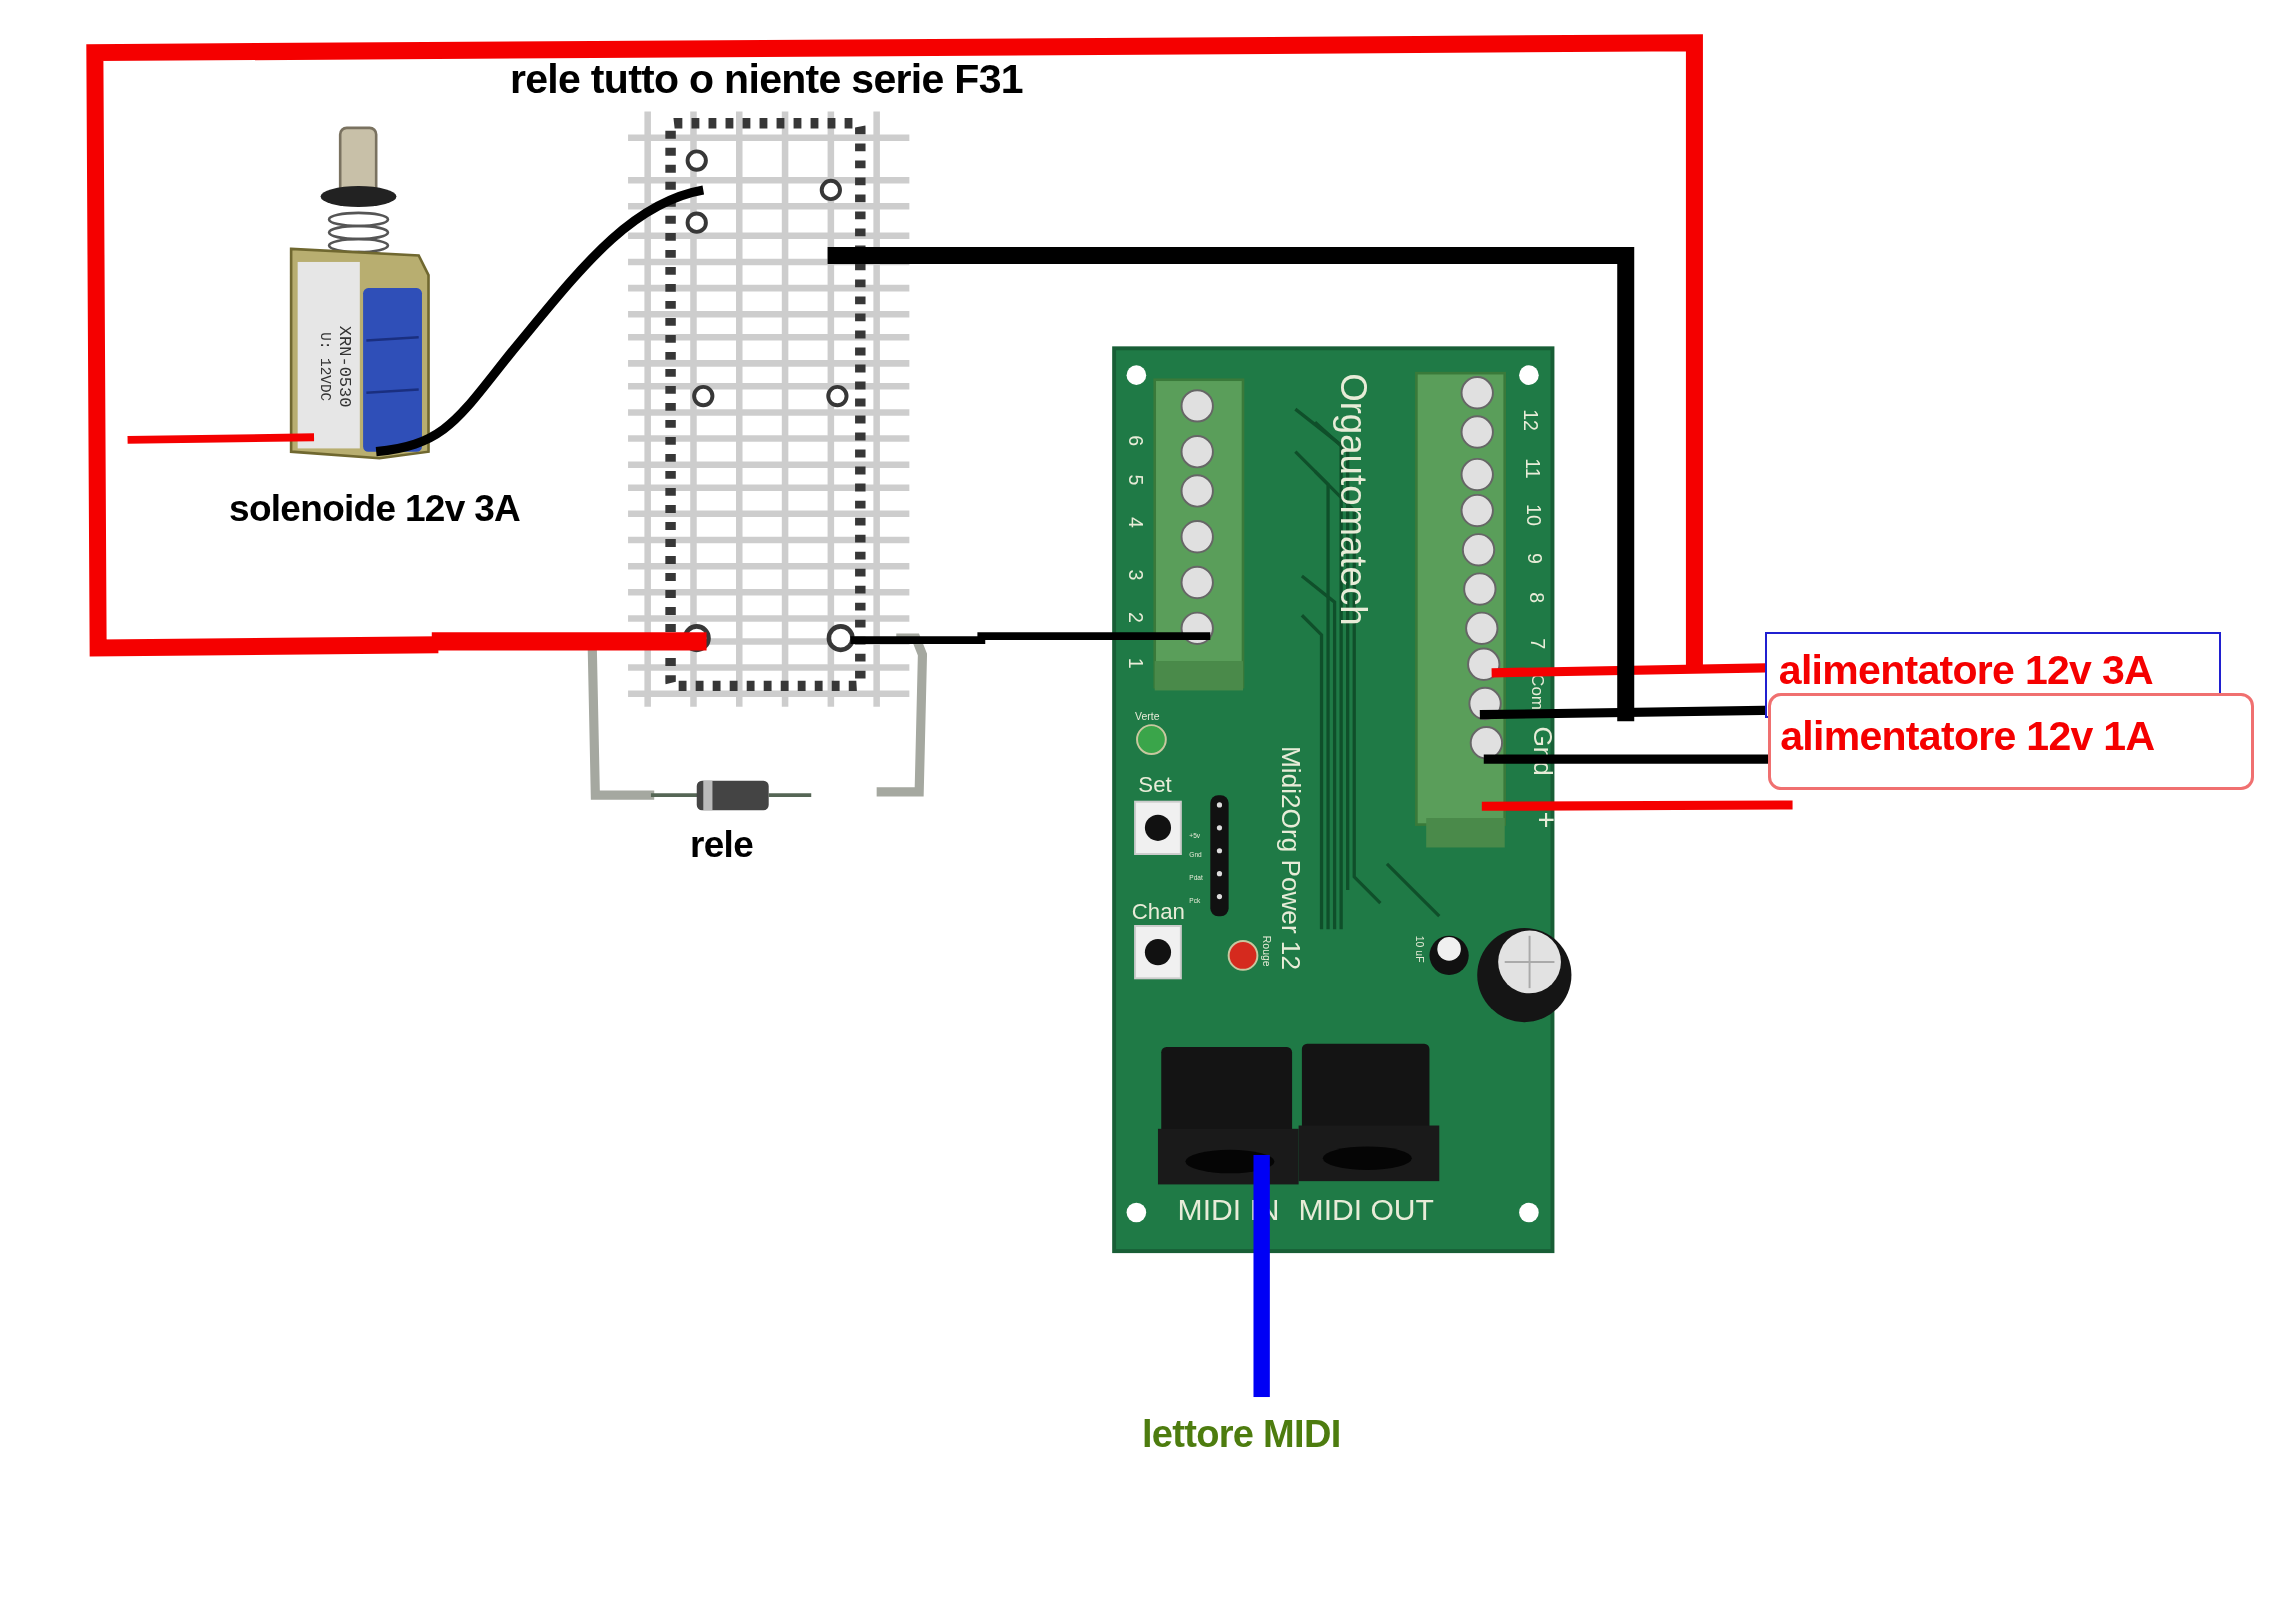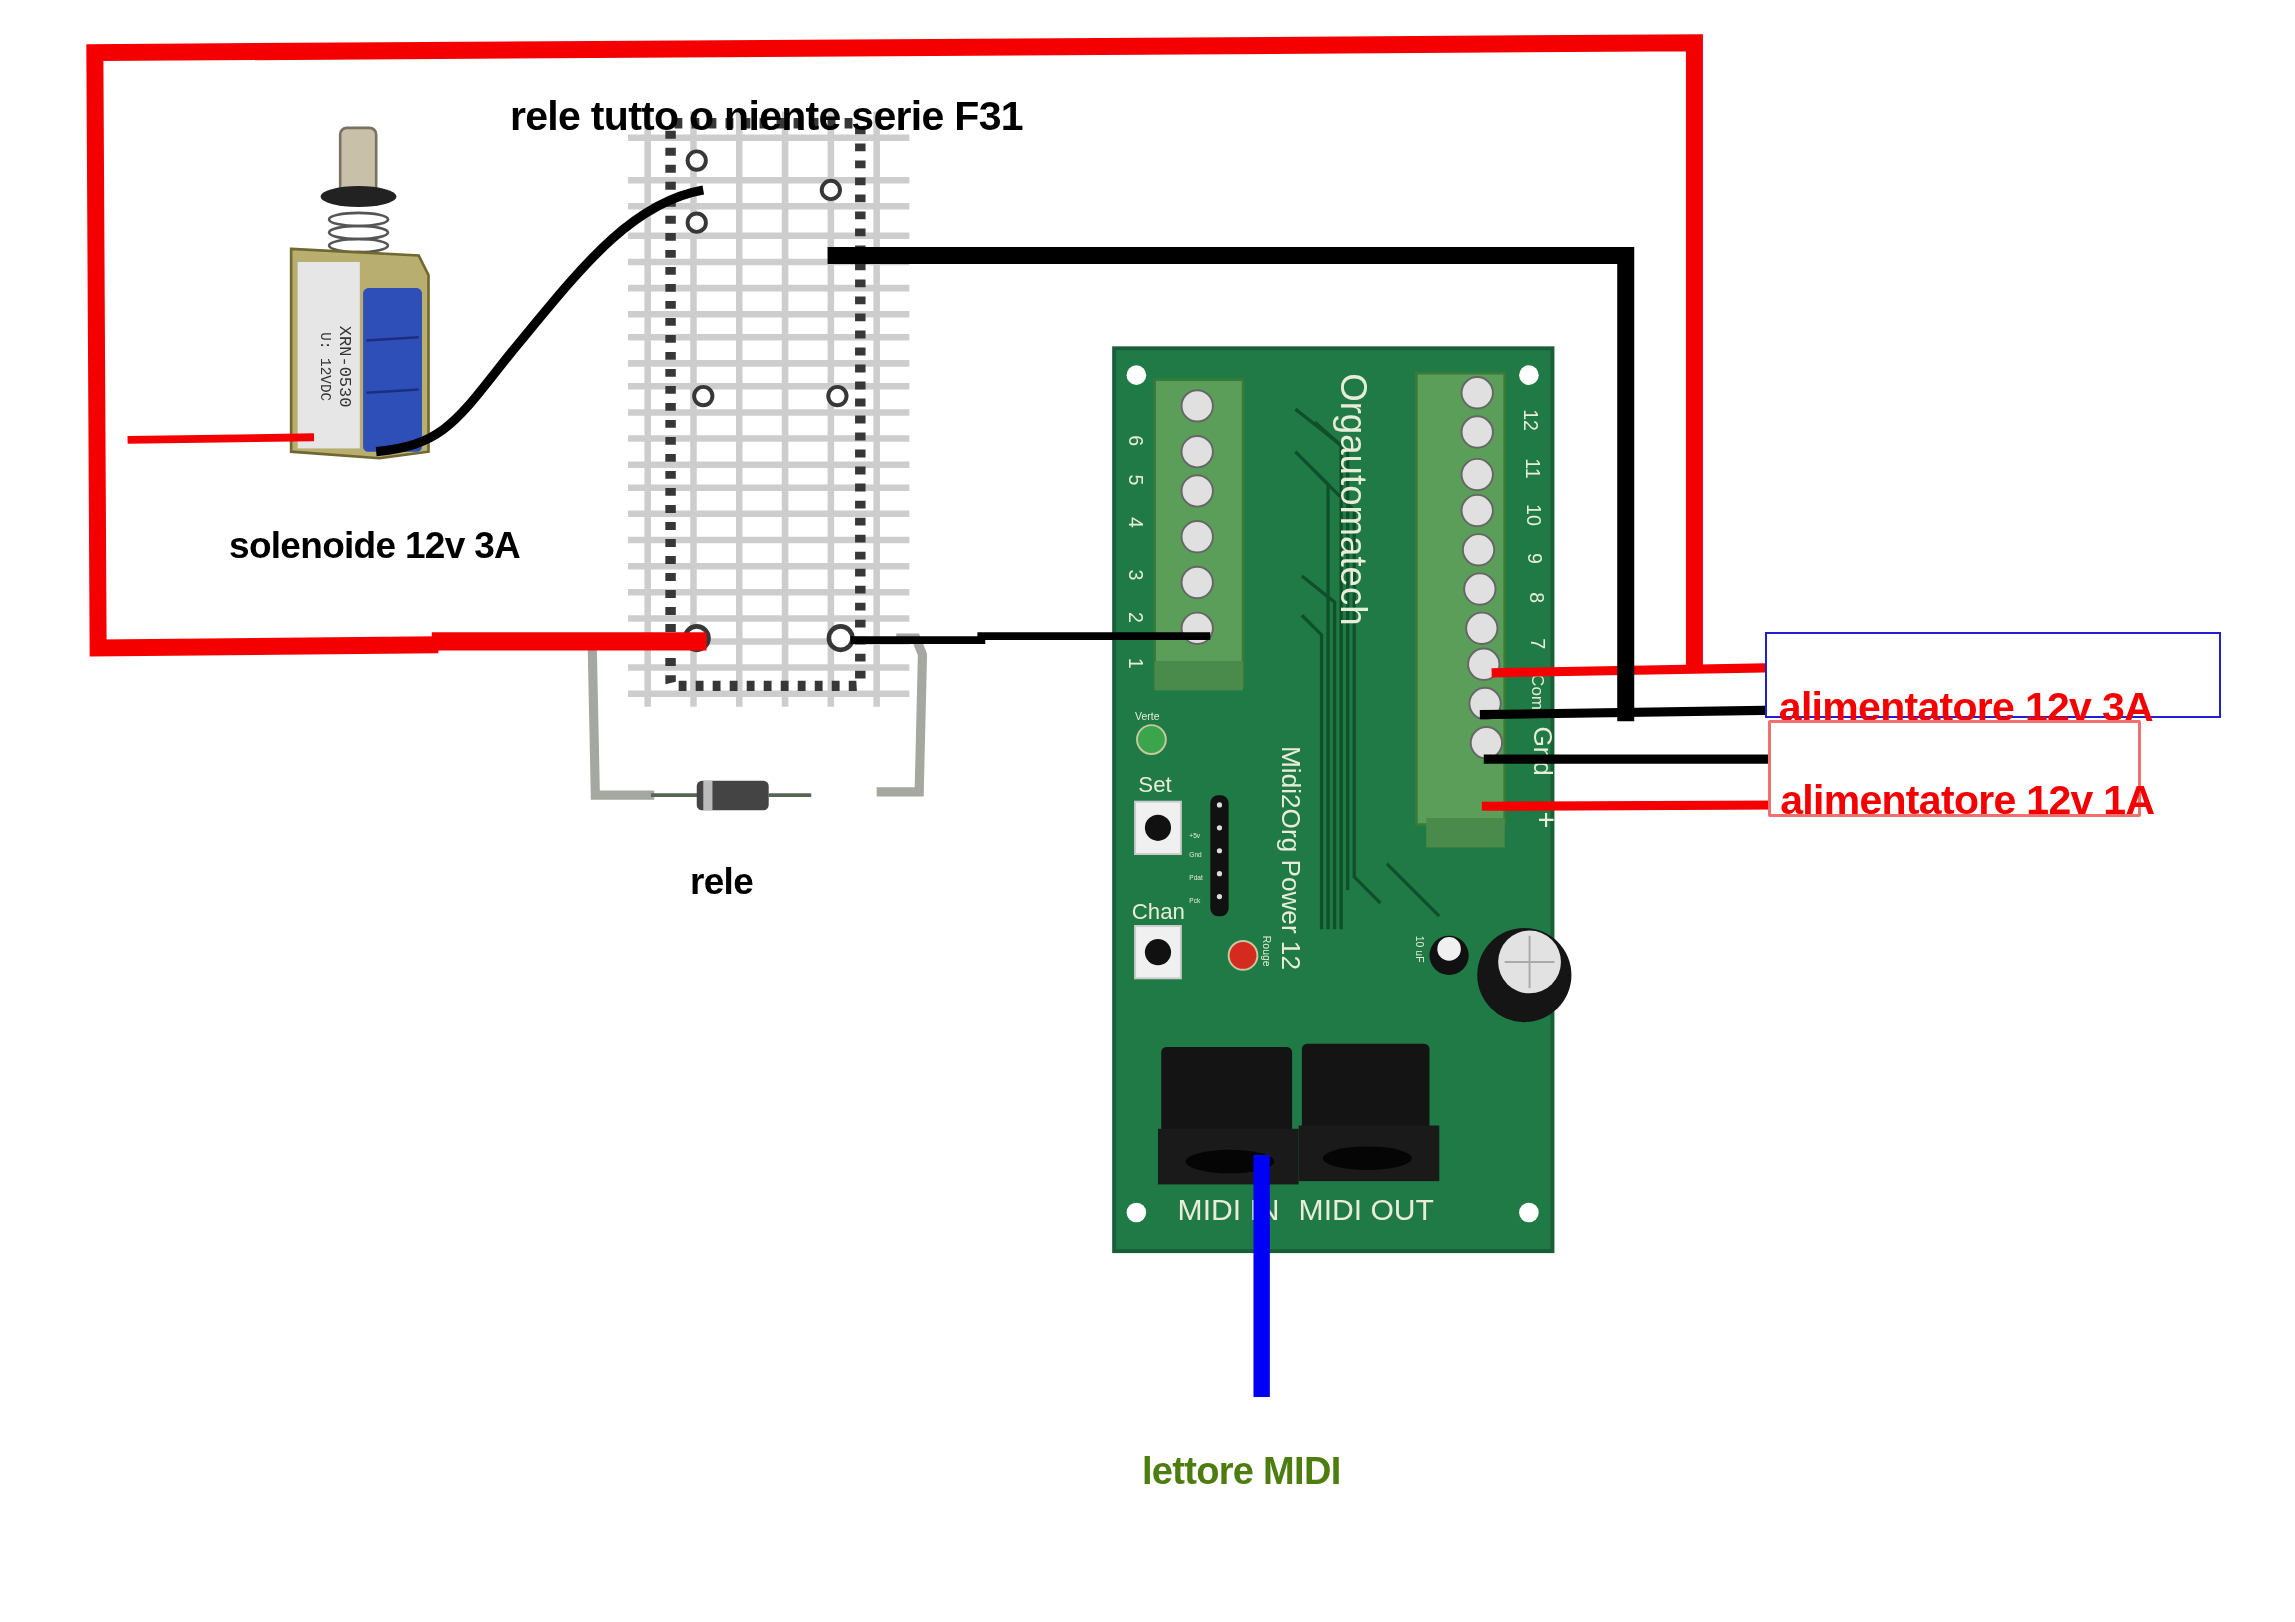--- a/index.html
+++ b/index.html
@@ -1,18 +1,18 @@
 <!DOCTYPE html>
 <html style="font-size:10.5px"><head>
 <meta charset="utf-8">
 <style>
   html, body { margin:0; padding:0; background:#ffffff; }
   body { width:2295px; height:1623px; position:relative; overflow:hidden; font-family:"Liberation Sans", sans-serif; }
   #stage { position:absolute; left:0; top:0; width:2295px; height:1623px; }
-  .lbl { position:absolute; font-family:"Liberation Sans", sans-serif; font-weight:bold; white-space:nowrap; letter-spacing:-0.7px;margin-top:37px; }
+  .lbl { position:absolute; font-family:"Liberation Sans", sans-serif; font-weight:bold; white-space:nowrap; letter-spacing:-0.7px; }
   .lbl-black { color:#000; }
   .lbl-red { color:#f50000; }
   .lbl-blue { color:#4d7c0f; }
   .psu-box { position:absolute; background:#fff; box-sizing:border-box; }
   .pcb-text { font-family:"Liberation Sans", sans-serif; fill:#e8ecd8; }
 </style>
 </head>
 <body>
 
 <div id="stage">
@@ -238,17 +238,17 @@
 
   
   <div class="lbl lbl-black" style="left:510px; top:56px; font-size:41px;">rele tutto o niente serie F31</div>
   <div class="lbl lbl-black" style="left:229px; top:488px; font-size:37px;">solenoide 12v 3A</div>
   <div class="lbl lbl-black" style="left:690px; top:824px; font-size:37px;">rele</div>
   <div class="lbl lbl-blue" style="left:1142px; top:1413px; font-size:38px;">lettore MIDI</div>
 
   <div class="psu-box" style="left:1765px; top:632px; width:456px; height:86px; border:2.6px solid #2020d0;">
     <div class="lbl lbl-red" style="left:11.8px; top:13px; font-size:41px;">alimentatore 12v 3A</div>
   </div>
-  <div class="psu-box" style="left:1768px; top:720px; width:373px; height:97px; border:3.3px solid #f07070; border-radius:2px;">
+  <div class="psu-box" style="left:1768px; top:693px; width:486px; height:97px; border:3.3px solid #f07070; border-radius:13px;">
     <div class="lbl lbl-red" style="left:9.2px; top:17px; font-size:41px;">alimentatore 12v 1A</div>
   </div>
 </div>
 
 
 </body></html>

